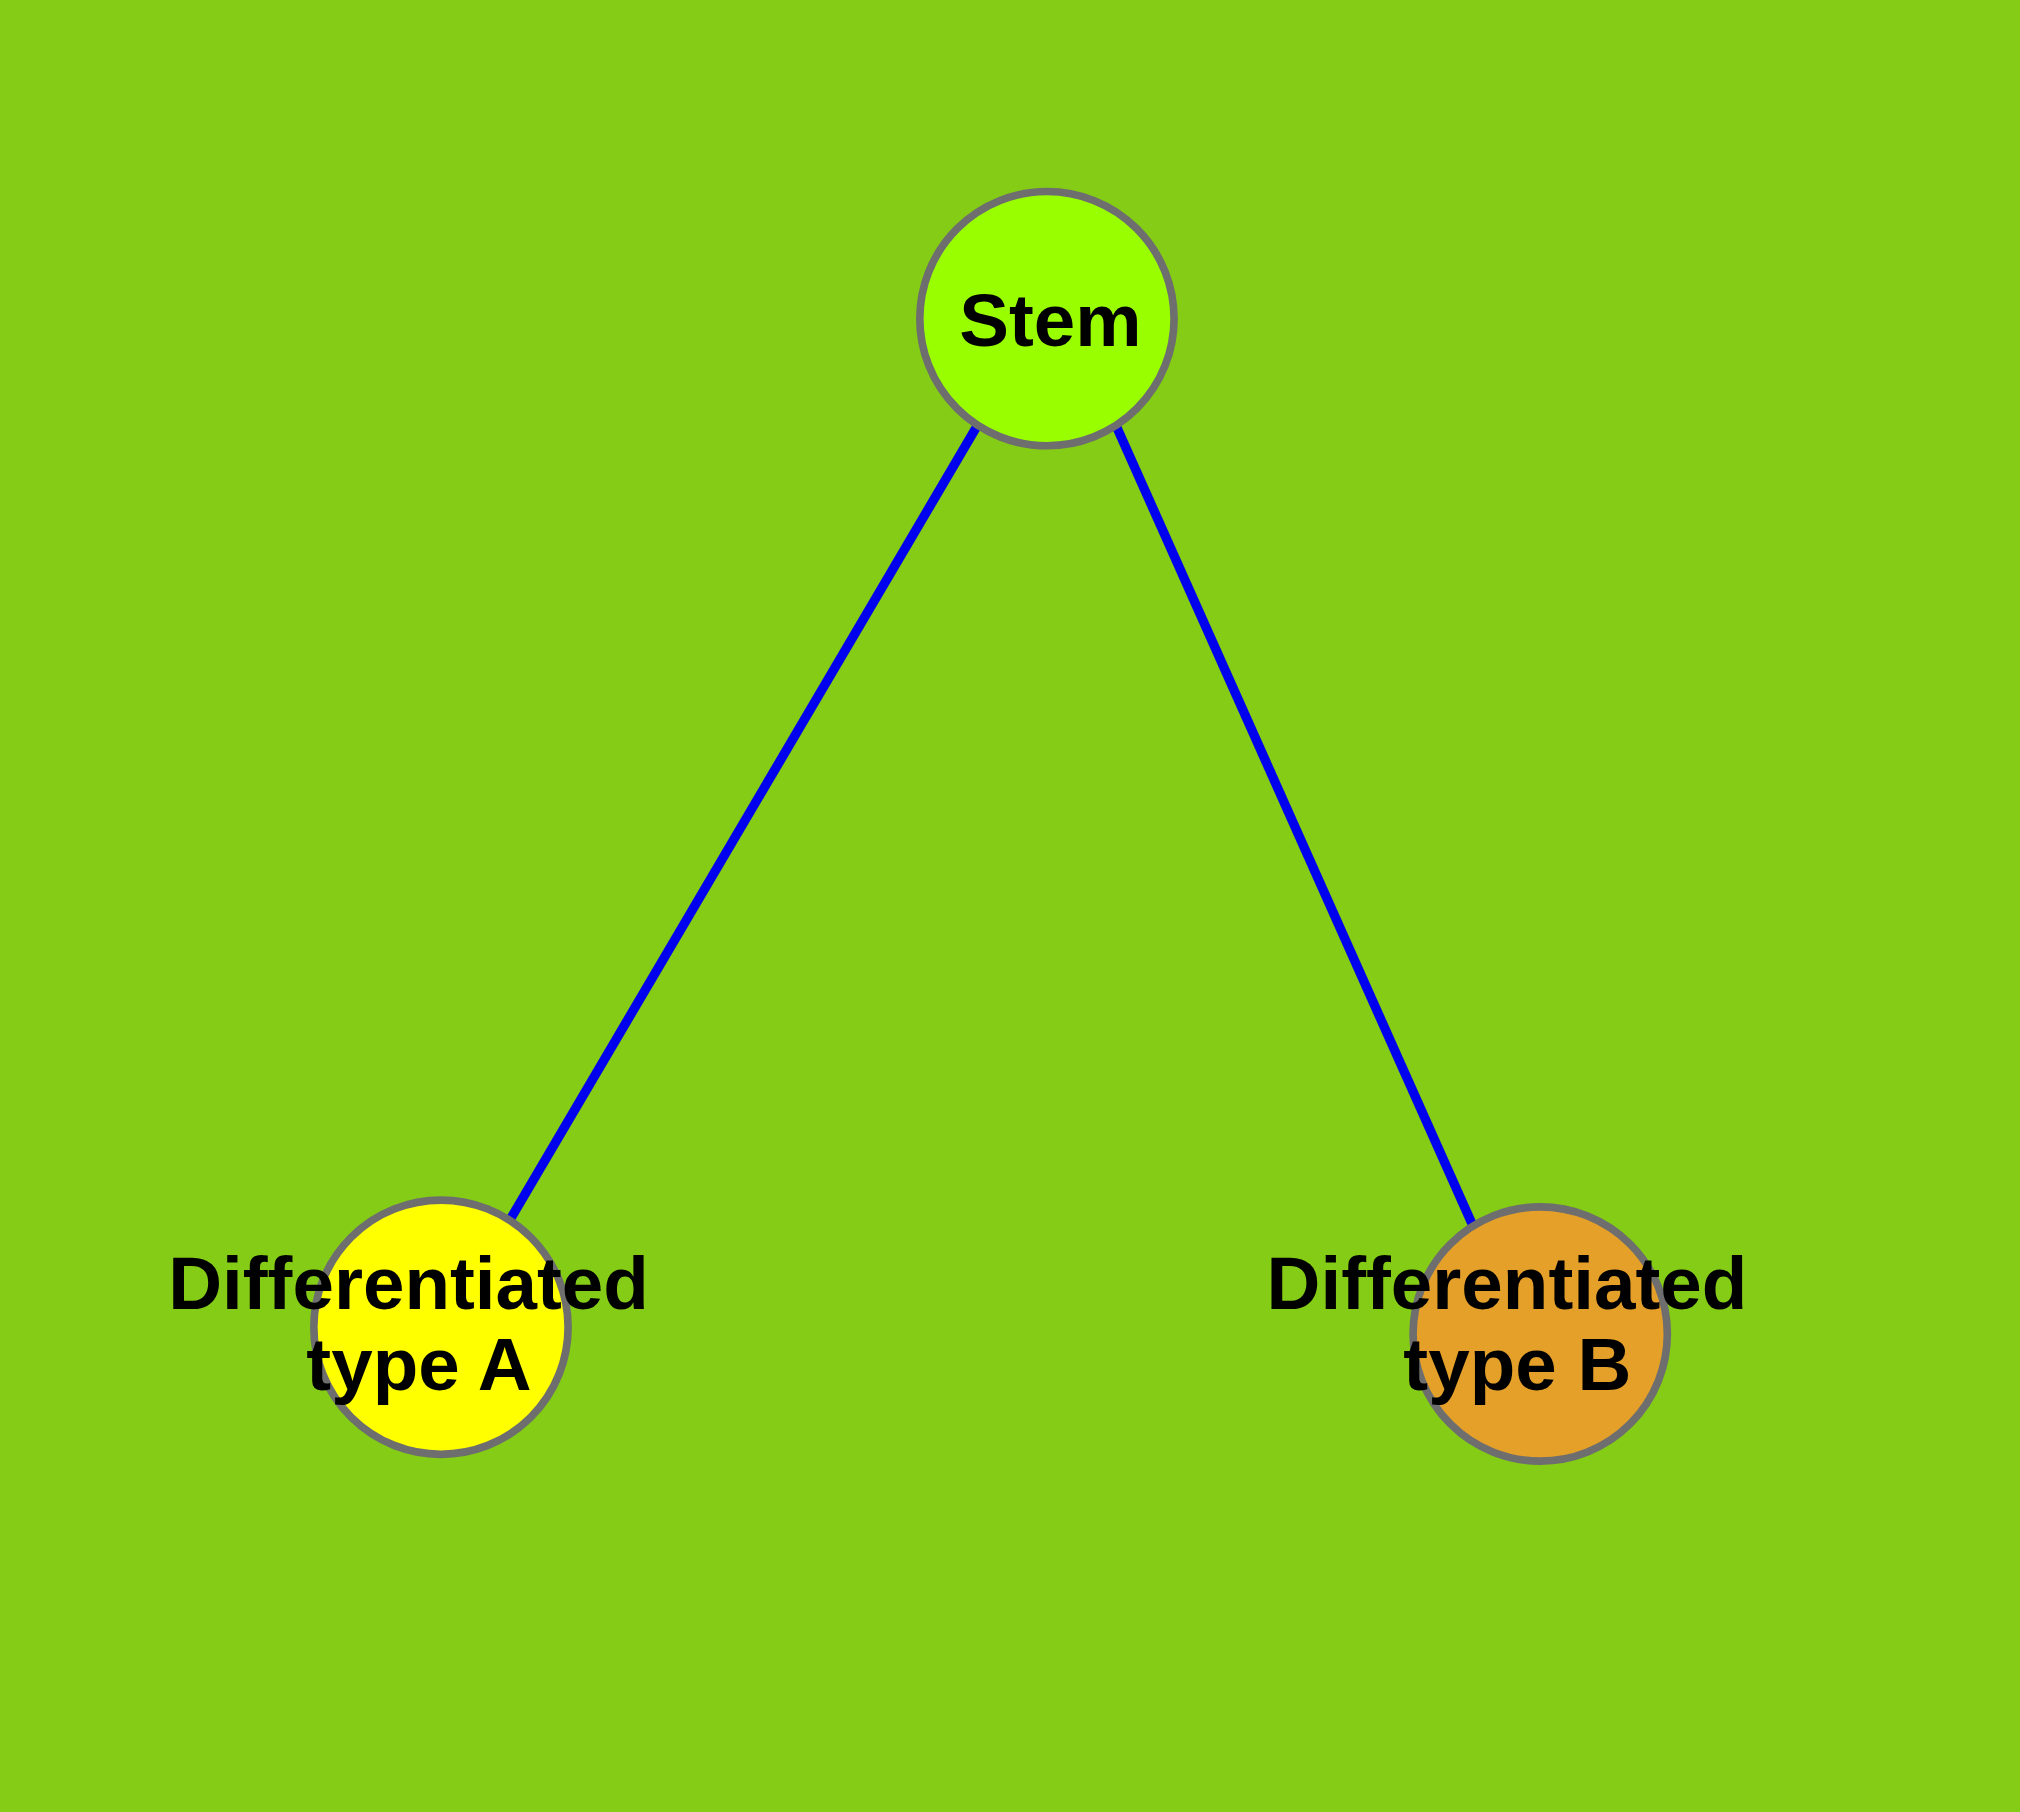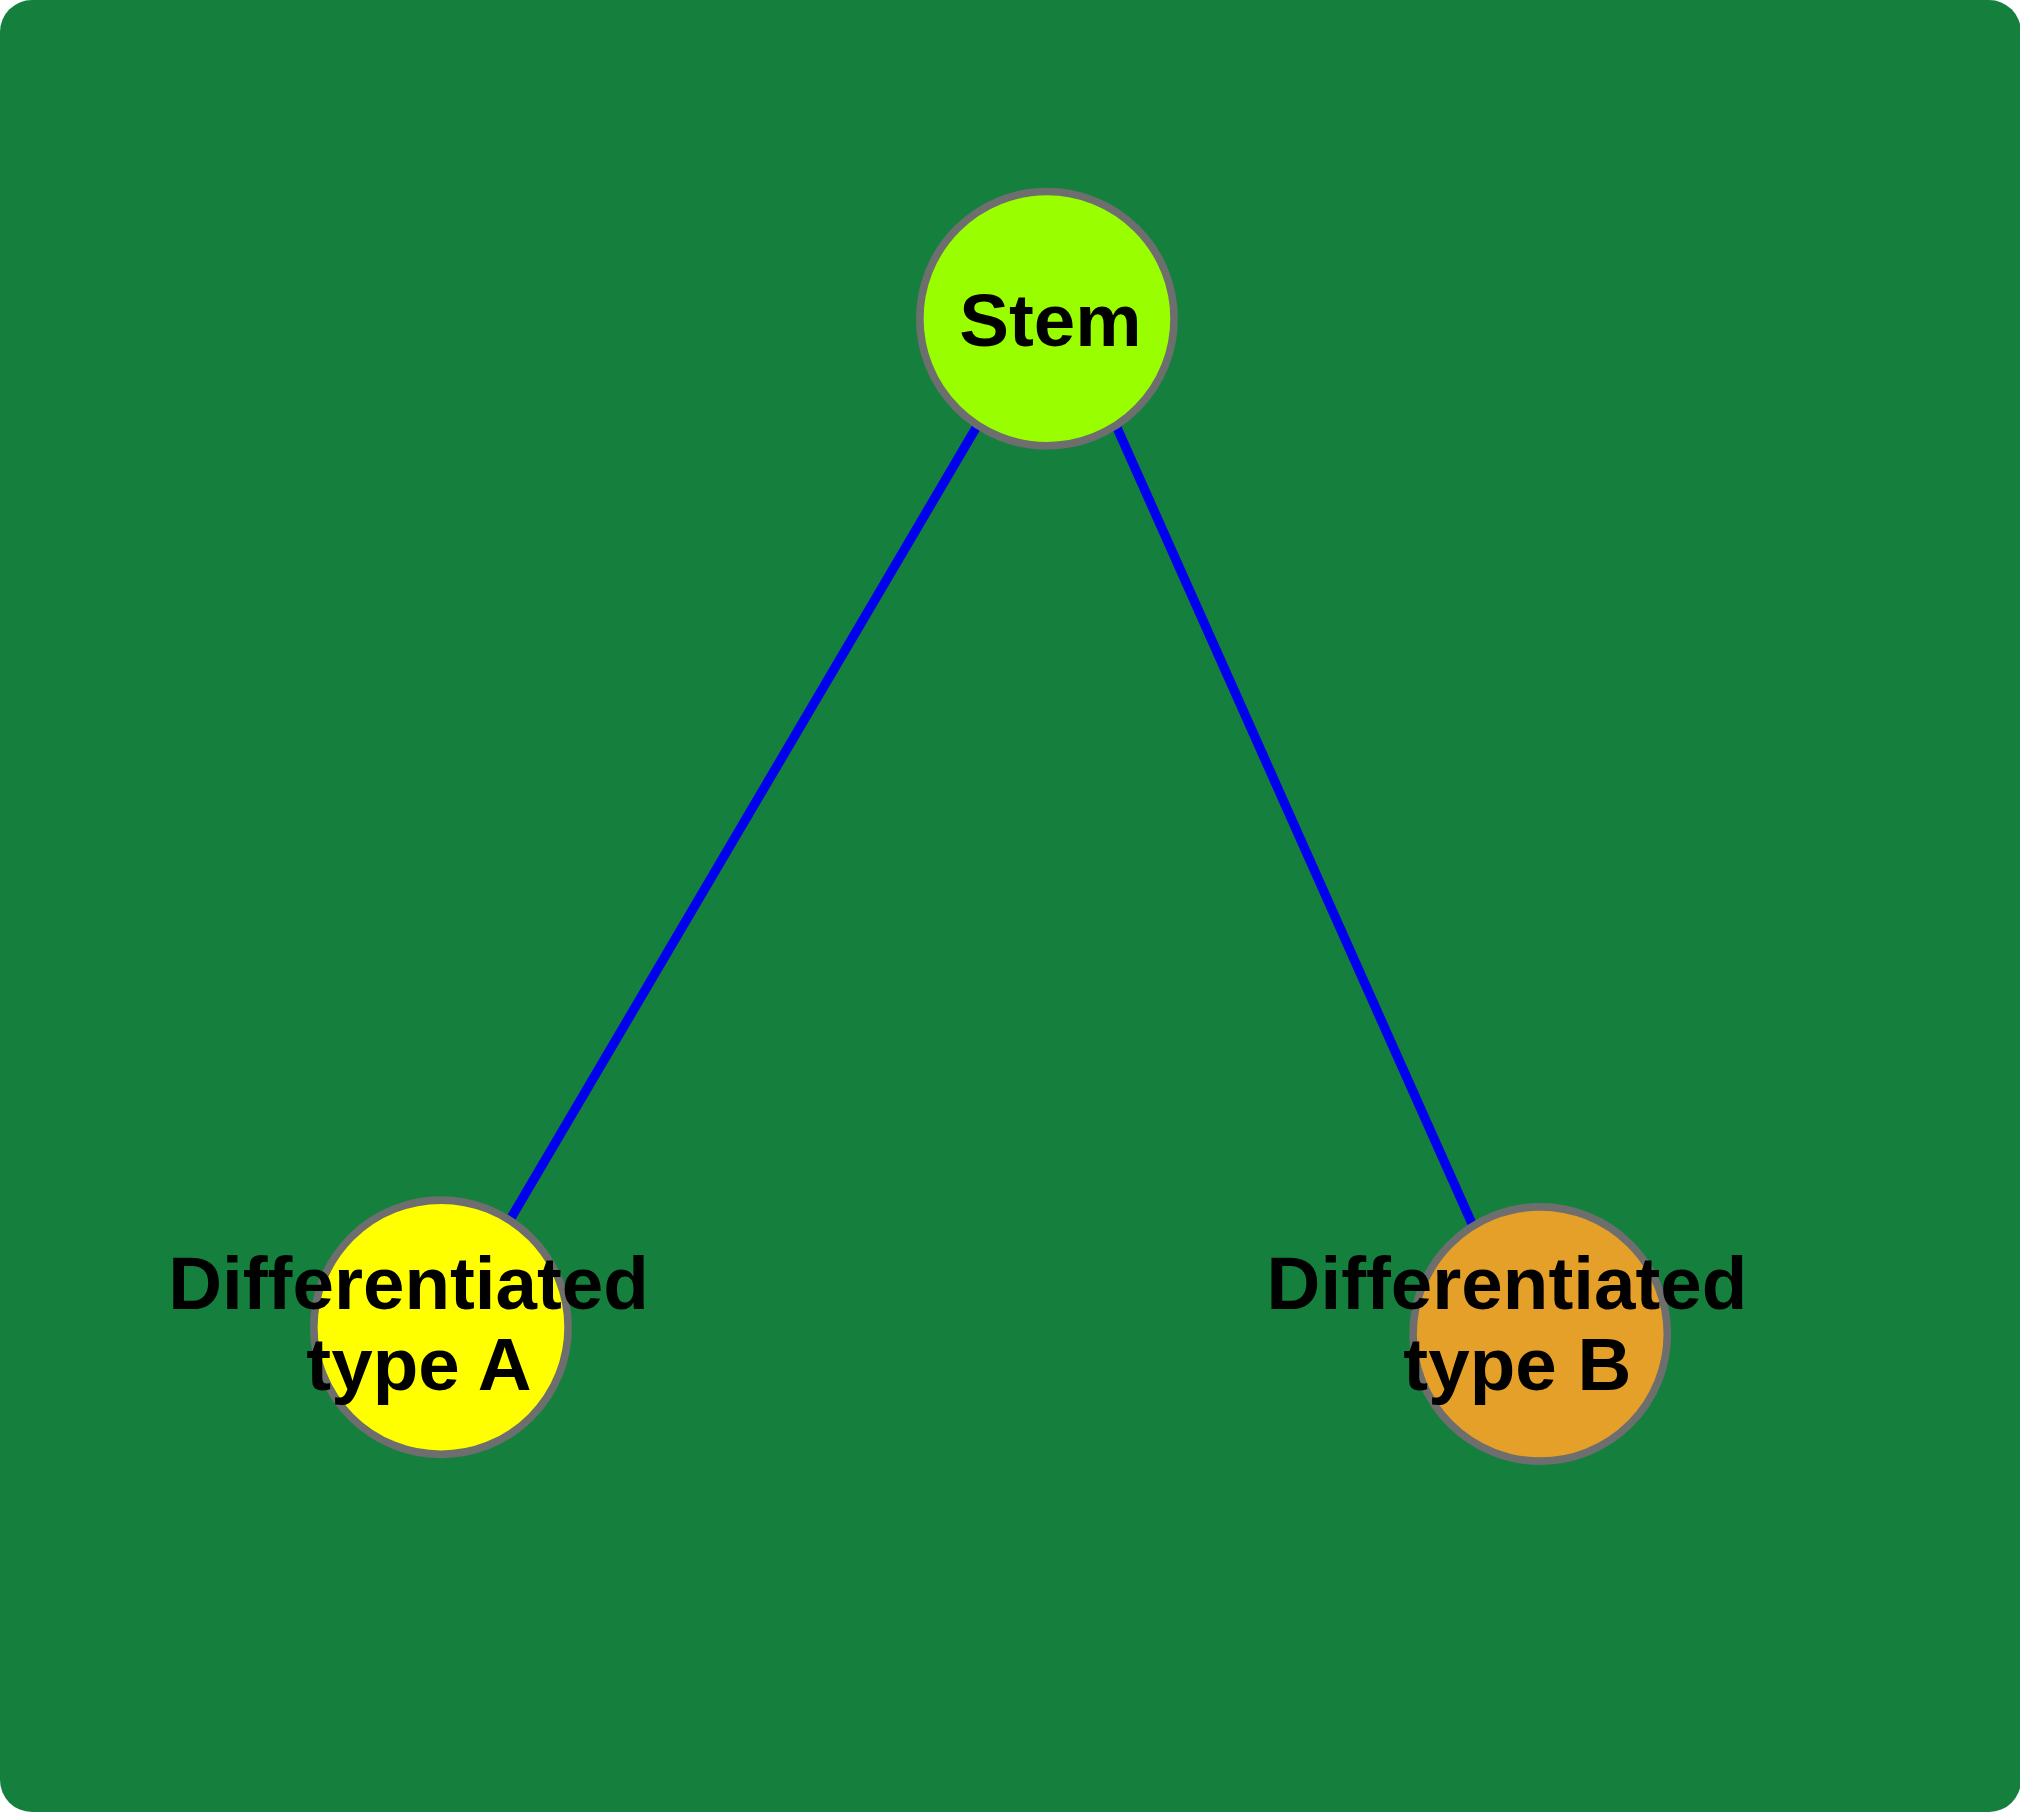--- a/index.html
+++ b/index.html
@@ -37,21 +37,21 @@
     font-size: 88px;
     fill: #000000;
     text-anchor: middle;
     dominant-baseline: auto;
     paint-order: normal;
   }
 </style>
 </head>
 <body>
 
-<div id="canvas" style="background: #15803d; border-radius: 32px;">
+<div id="canvas" style="background: #84cc16;">
   <svg id="graph-svg" viewBox="0 0 2384 2138" xmlns="http://www.w3.org/2000/svg">
 
     <g>
       <line class="edge-line" x1="1153" y1="502" x2="601" y2="1440" stroke="#0000ee"></line>
       <line class="edge-line" x1="1316" y1="501" x2="1737" y2="1445" stroke="#0000ee"></line>
     </g>
 
     <g>
       <circle class="node-circle" cx="1235" cy="376" r="150" fill="#99ff00" stroke="#6e6e6e"></circle>
       <circle class="node-circle" cx="520" cy="1566" r="150" fill="#ffff00" stroke="#6e6e6e"></circle>

